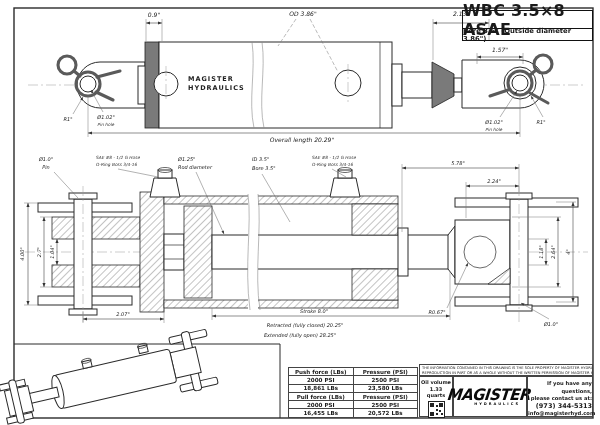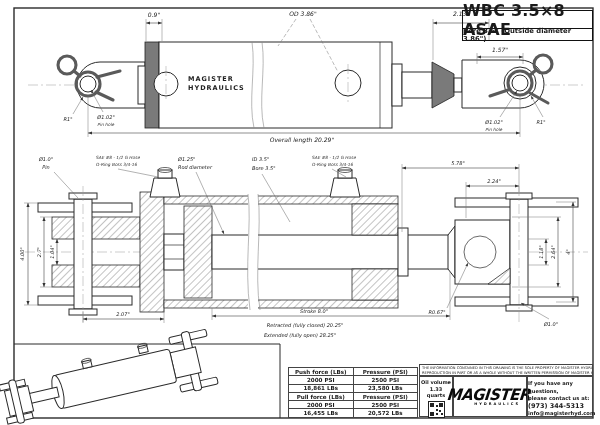--- a/index.html
+++ b/index.html
@@ -34,21 +34,21 @@
     padding:0;white-space:nowrap;overflow:hidden;}
   .disclaimer{left:419px;top:364px;width:174px;height:12px;border:0.8px solid #444;
     font-size:3.6px;line-height:5px;padding:1px 2px;white-space:nowrap;overflow:hidden;color:#222;}
   .oilbox{left:419px;top:376px;width:34px;height:41px;border:0.8px solid #444;text-align:center;
     font-size:5px;font-weight:bold;line-height:6.5px;padding-top:2px;}
   .logobox{left:453px;top:376px;width:74px;height:41px;border:0.8px solid #444;
     display:flex;flex-direction:column;align-items:center;justify-content:center;}
   .logo-text{font-size:15px;font-weight:bold;font-style:italic;transform:skewX(-8deg) scaleY(1.05);
     letter-spacing:-0.5px;color:#0a0a0a;line-height:14px;}
   .logo-sub{font-size:3.6px;font-weight:bold;letter-spacing:2px;color:#0a0a0a;align-self:flex-end;margin-right:6px;}
-  .contactbox{left:527px;top:376px;width:66px;height:41px;border:0.8px solid #444;text-align:left;
+  .contactbox{left:527px;top:376px;width:66px;height:41px;border:0.8px solid #444;text-align:right;
     font-size:5.2px;font-weight:bold;line-height:7.5px;padding-top:3px;}
   .contact-phone{font-size:6.5px;}
 </style>
 </head>
 <body>
 
 <div class="page">
 
 <svg width="600" height="425" viewBox="0 0 600 425">
   <defs>

